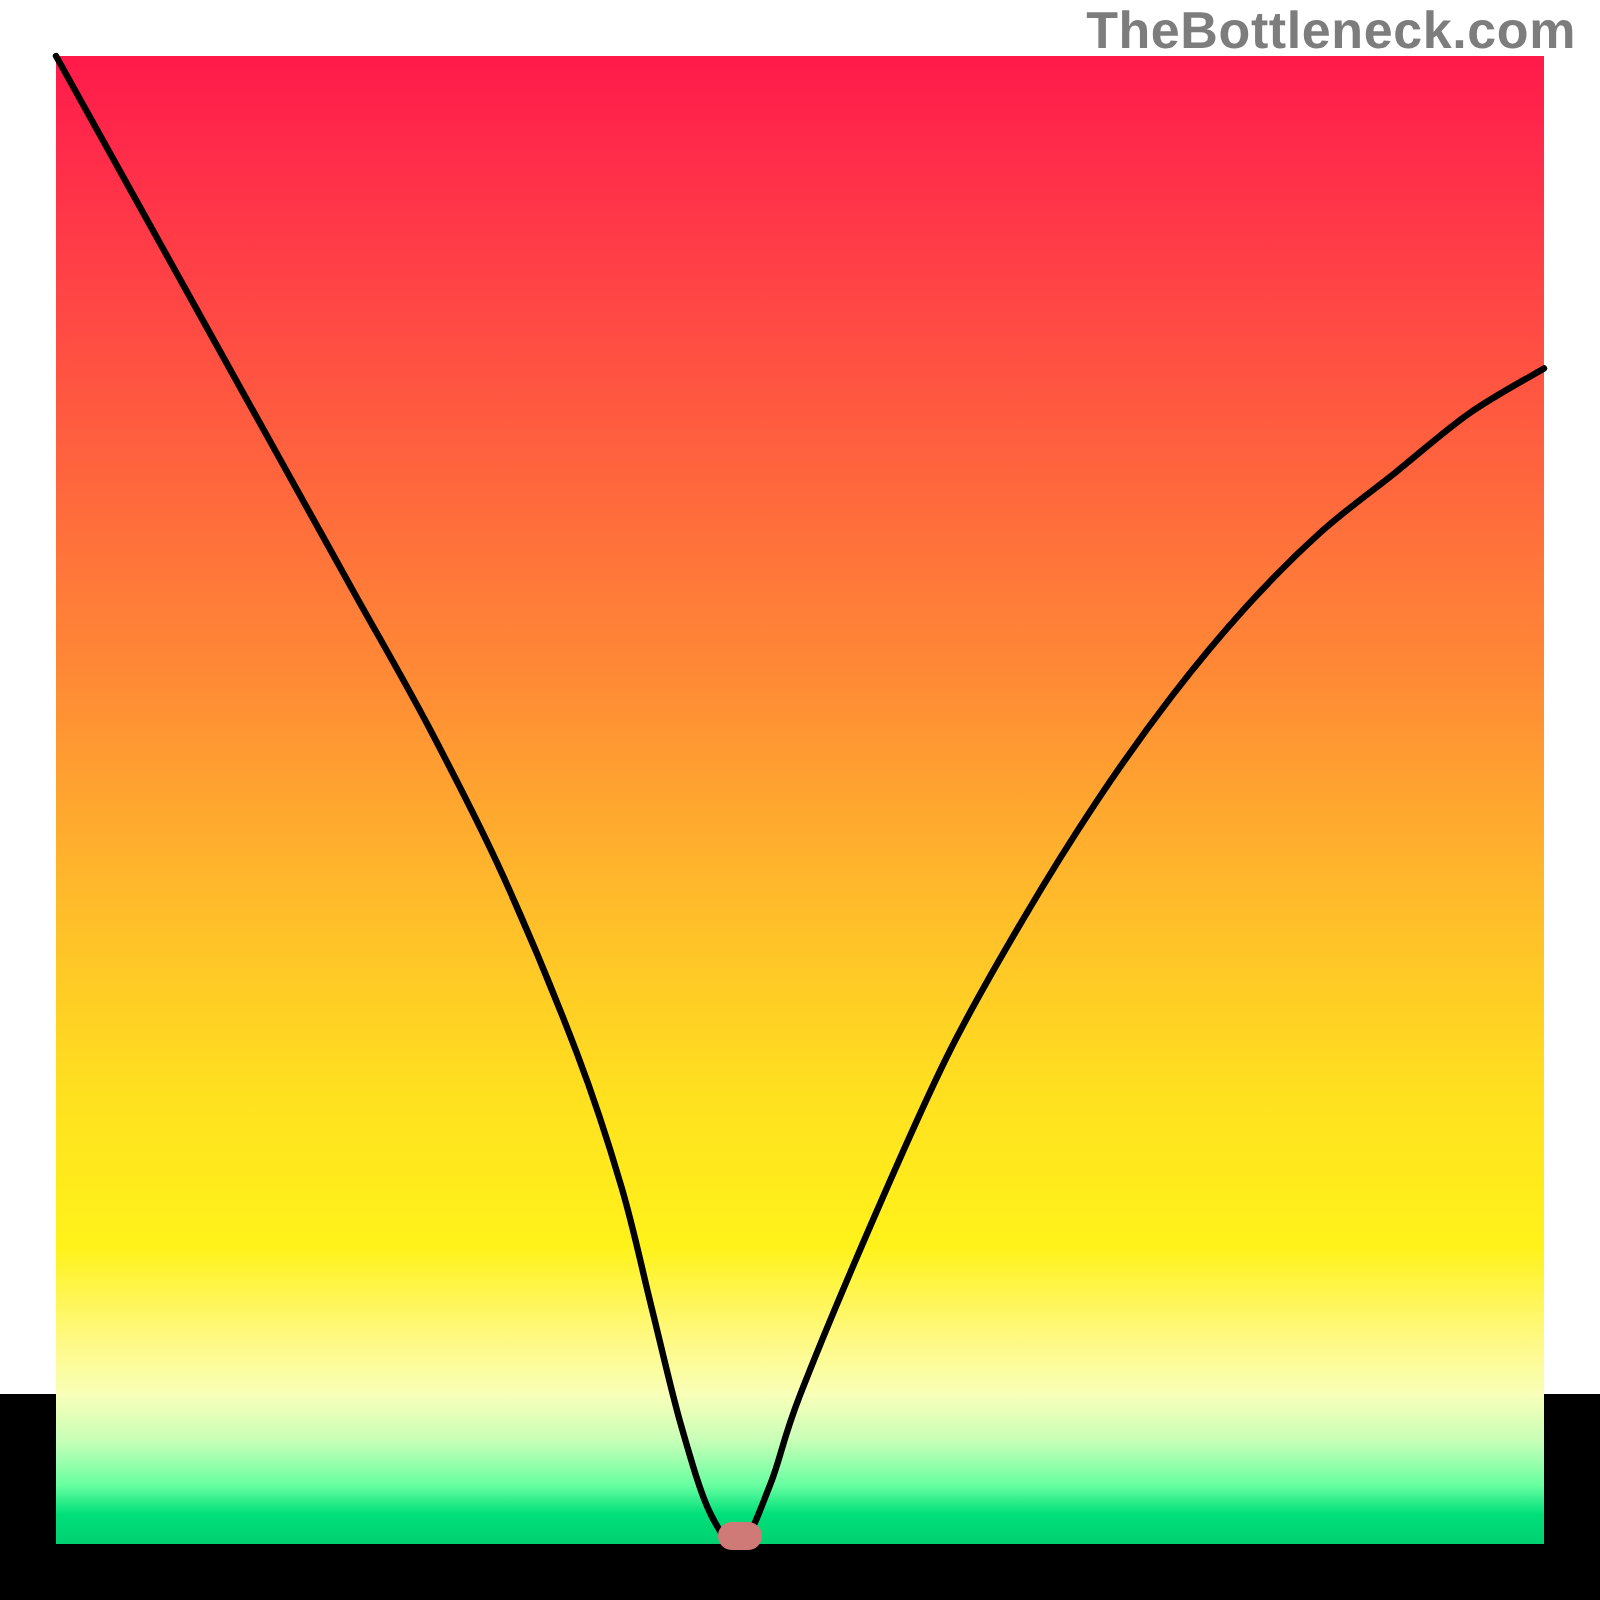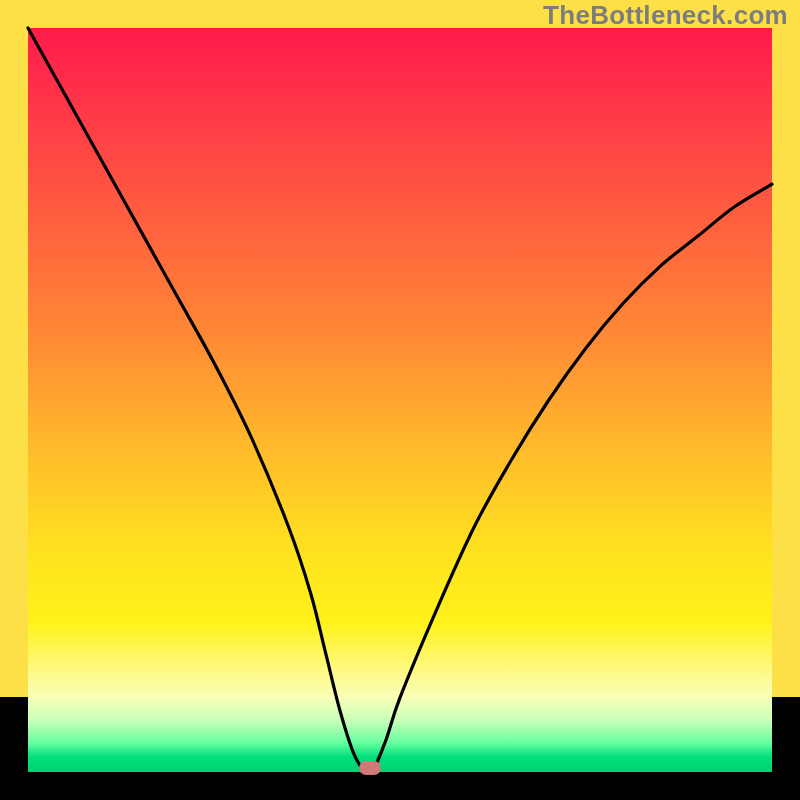--- a/index.html
+++ b/index.html
@@ -8,21 +8,21 @@
     width: 800px;
     height: 800px;
     background: #000;
     overflow: hidden;
     font-family: Arial, Helvetica, sans-serif;
   }
   .frame {
     position: relative;
     width: 800px;
     height: 697px;
-    background: #fde047;
+    background: #ffffff;
   }
   .watermark {
     position: absolute;
     top: 0;
     right: 12px;
     font-size: 26px;
     font-weight: 600;
     color: #7d7d7d;
     letter-spacing: 0.3px;
     z-index: 5;

